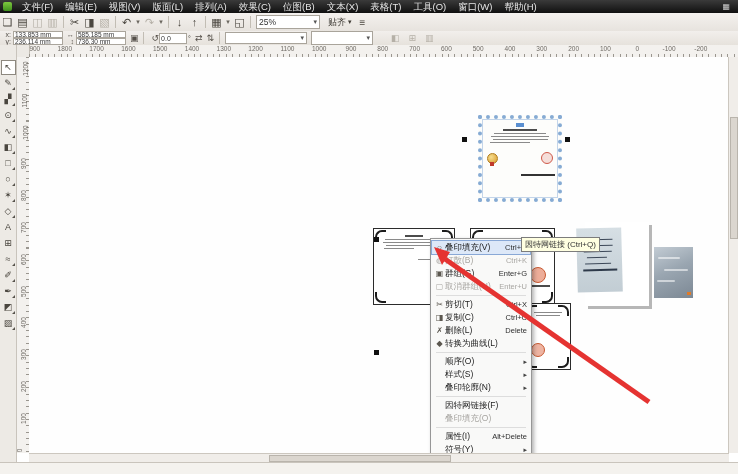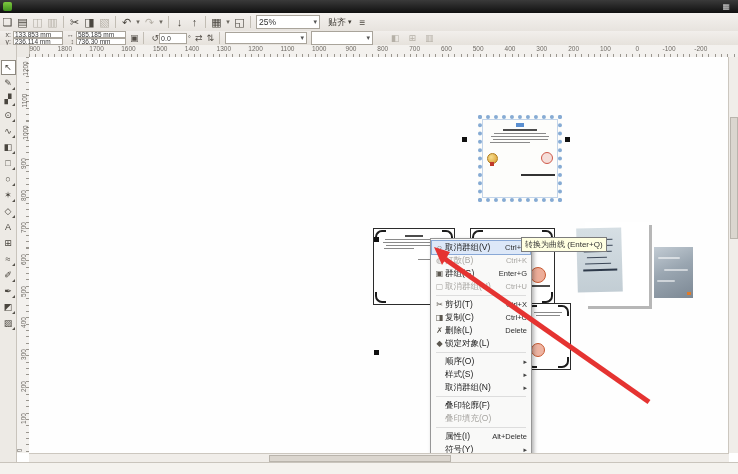--- a/index.html
+++ b/index.html
@@ -101,20 +101,21 @@
   
   #tooltip{position:absolute;background:#ffffe1;border:1px solid #7c7c7c;font-size:8px;color:#333;
            padding:1px 3px;white-space:nowrap;z-index:11;}
   #arrow-svg{position:absolute;left:0;top:0;z-index:12;pointer-events:none;}
 </style>
 </head>
 <body>
 
 <div id="menubar">
   <span class="appicon"></span>
+  <span id="menubar-items"><span class="mi">文件(F)</span><span class="mi">编辑(E)</span><span class="mi">视图(V)</span><span class="mi">版面(L)</span><span class="mi">排列(A)</span><span class="mi">效果(C)</span><span class="mi">位图(B)</span><span class="mi">文本(X)</span><span class="mi">表格(T)</span><span class="mi">工具(O)</span><span class="mi">窗口(W)</span><span class="mi">帮助(H)</span></span>
   <span class="mb-right">▦</span>
 </div>
 
 <div id="toolbar">
   <span id="toolbar-items" style="display:flex;align-items:center;">
       <span class="tbi">❏</span>
       <span class="tbi">▤</span>
       <span class="tbi disabled">◫</span>
       <span class="tbi disabled">▥</span>
       <span class="tsep"></span>
@@ -322,97 +323,97 @@
   <div id="handles">
       <div class="handle" style="left: 433px; top: 80px;"></div>
       <div class="handle" style="left: 536px; top: 80px;"></div>
       <div class="handle" style="left: 345px; top: 180px;"></div>
       <div class="handle" style="left: 345px; top: 293px;"></div>
     </div>
 
   <div id="cmenu" style="left:401px;top:181px;">
       <div class="crow highlighted">
         <span class="ic">○</span>
-        <span class="lb">取消群组(V)</span>
+        <span class="lb">叠印填充(V)</span>
         <span class="sc">Ctrl+Q</span>
       </div>
       <div class="crow disabled">
         <span class="ic">◍</span>
         <span class="lb">打散(B)</span>
         <span class="sc">Ctrl+K</span>
       </div>
       <div class="crow">
         <span class="ic">▣</span>
         <span class="lb">群组(G)</span>
         <span class="sc">Enter+G</span>
       </div>
       <div class="crow disabled">
         <span class="ic">▢</span>
         <span class="lb">取消群组(U)</span>
-        <span class="sc">Ctrl+U</span>
+        <span class="sc">Enter+U</span>
       </div>
       <div class="csep"></div>
       <div class="crow">
         <span class="ic">✂</span>
         <span class="lb">剪切(T)</span>
         <span class="sc">Ctrl+X</span>
       </div>
       <div class="crow">
         <span class="ic">◨</span>
         <span class="lb">复制(C)</span>
         <span class="sc">Ctrl+C</span>
       </div>
       <div class="crow">
         <span class="ic">✗</span>
         <span class="lb">删除(L)</span>
         <span class="sc">Delete</span>
       </div>
       <div class="crow">
         <span class="ic">◆</span>
-        <span class="lb">锁定对象(L)</span>
+        <span class="lb">转换为曲线(L)</span>
       </div>
       <div class="csep"></div>
       <div class="crow">
         <span class="ic"></span>
         <span class="lb">顺序(O)</span>
         <span class="sub">▸</span>
       </div>
       <div class="crow">
         <span class="ic"></span>
         <span class="lb">样式(S)</span>
         <span class="sub">▸</span>
       </div>
       <div class="crow">
         <span class="ic"></span>
-        <span class="lb">取消群组(N)</span>
+        <span class="lb">叠印轮廓(N)</span>
         <span class="sub">▸</span>
       </div>
       <div class="csep"></div>
       <div class="crow">
         <span class="ic"></span>
-        <span class="lb">叠印轮廓(F)</span>
+        <span class="lb">因特网链接(F)</span>
       </div>
       <div class="crow disabled">
         <span class="ic"></span>
         <span class="lb">叠印填充(O)</span>
       </div>
       <div class="csep"></div>
       <div class="crow">
         <span class="ic"></span>
         <span class="lb">属性(I)</span>
         <span class="sc">Alt+Delete</span>
       </div>
       <div class="crow">
         <span class="ic"></span>
         <span class="lb">符号(Y)</span>
         <span class="sub">▸</span>
       </div>
     </div>
 
-  <div id="tooltip" style="left:492px;top:180px;">转换为曲线 (Enter+Q)</div>
+  <div id="tooltip" style="left:492px;top:180px;">因特网链接 (Ctrl+Q)</div>
 
   <svg id="arrow-svg" width="700" height="396" viewBox="0 0 700 396">
     <line id="arrow-line" x1="416" y1="202" x2="620" y2="345" stroke="#e53331" stroke-width="5"></line>
     <polygon id="arrow-head" points="405,190 421,195 413,208" fill="#e53331"></polygon>
   </svg>
 </div>
 
 <div id="vscroll">
     <div class="thumb"></div>
   </div>

